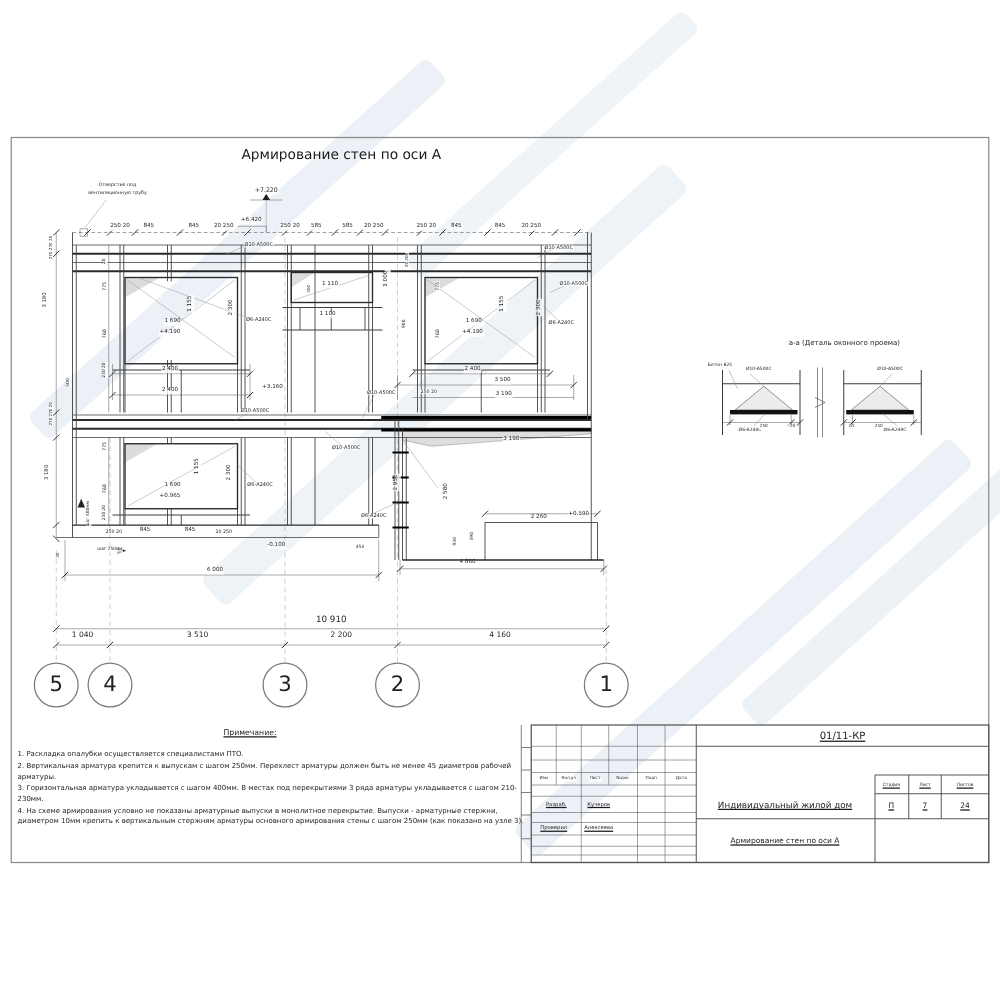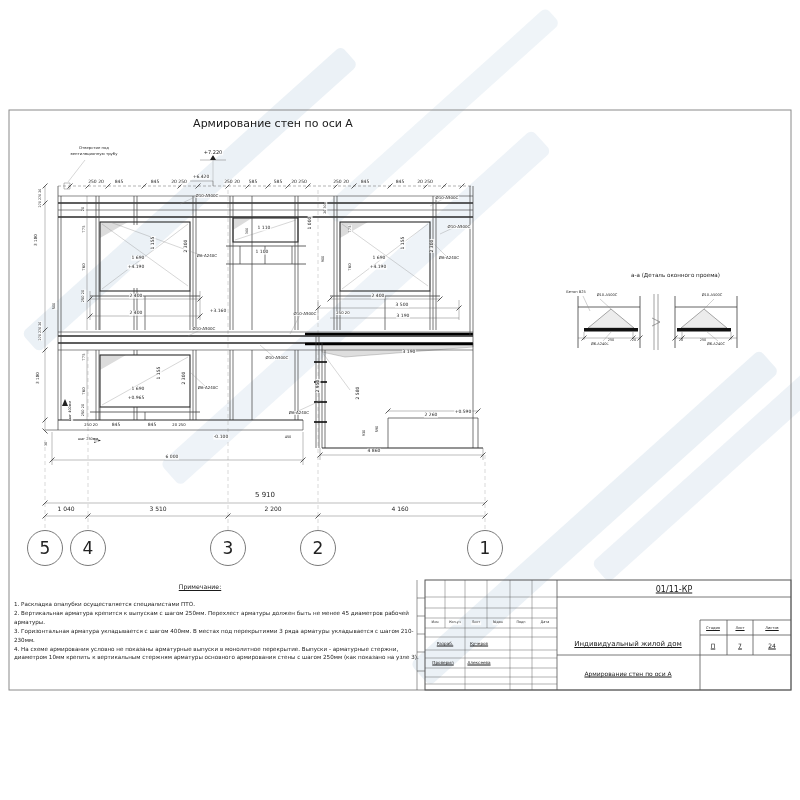--- a/index.html
+++ b/index.html
@@ -260,21 +260,21 @@
     <span class="dl" style="left: 318px; top: 386px; transform: translate(-50%, -50%) rotate(-90deg);">2 950</span>
     <span class="dl" style="left: 358px; top: 393px; transform: translate(-50%, -50%) rotate(-90deg);">2 580</span>
     <span class="dl" style="left: 365px; top: 433px; font-size: 3.5px; transform: translate(-50%, -50%) rotate(-90deg);">930</span>
     <span class="dl" style="left: 378px; top: 429px; font-size: 3.5px; transform: translate(-50%, -50%) rotate(-90deg);">590</span>
     <span class="dl" style="left: 431px; top: 415px;">2 260</span>
     <span class="dl" style="left: 463px; top: 412px;">+0.590</span>
     <span class="dl" style="left: 288px; top: 438px; font-size: 3.5px;">450</span>
     <span class="dl" style="left: 221px; top: 437px;">-0.100</span>
     <span class="dl" style="left: 172px; top: 457px;">6 000</span>
     <span class="dl" style="left: 374px; top: 451px;">4 860</span>
-    <span class="dl" style="left: 265px; top: 496px; font-size: 7px;">5 910</span>
+    <span class="dl" style="left: 265px; top: 496px; font-size: 7px;">10 910</span>
     <span class="dl" style="left: 66px; top: 509px; font-size: 6px;">1 040</span>
     <span class="dl" style="left: 158px; top: 509px; font-size: 6px;">3 510</span>
     <span class="dl" style="left: 273px; top: 509px; font-size: 6px;">2 200</span>
     <span class="dl" style="left: 400px; top: 509px; font-size: 6px;">4 160</span>
     <span class="dl" style="left: 576px; top: 293px; font-size: 3.6px;">Бетон В25</span>
     <span class="dl" style="left: 607px; top: 296px; font-size: 3.6px;">Ø10-А500С</span>
     <span class="dl" style="left: 712px; top: 296px; font-size: 3.6px;">Ø10-А500С</span>
     <span class="dl" style="left: 600px; top: 345px; font-size: 3.6px;">Ø6-А240С</span>
     <span class="dl" style="left: 716px; top: 345px; font-size: 3.6px;">Ø6-А240С</span>
     <span class="dl" style="left: 611px; top: 341px; font-size: 3.4px;">250</span>

